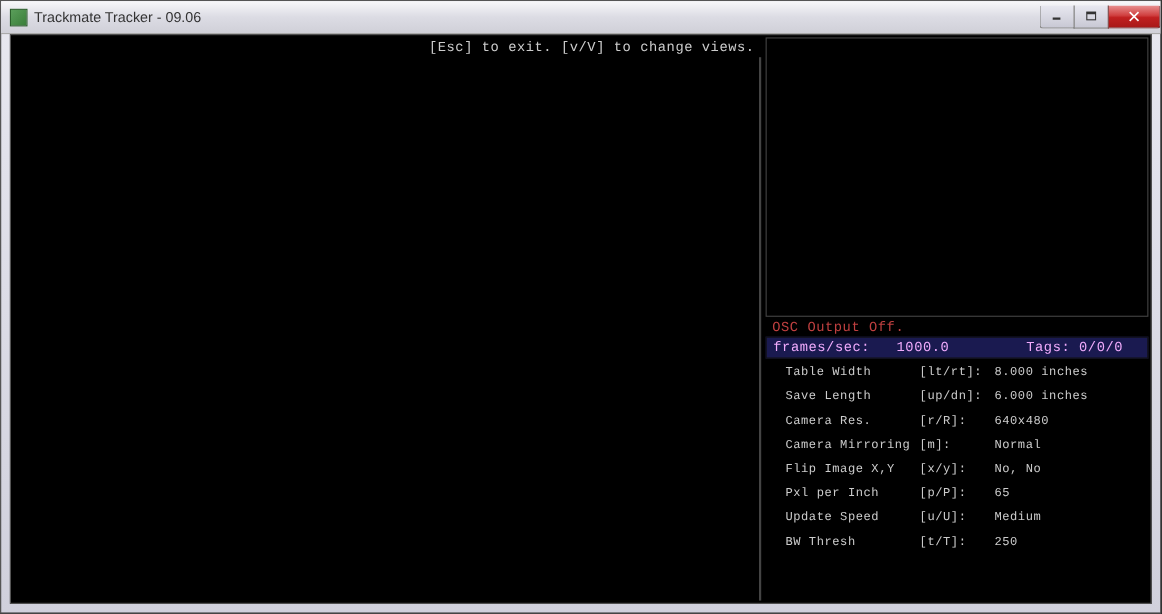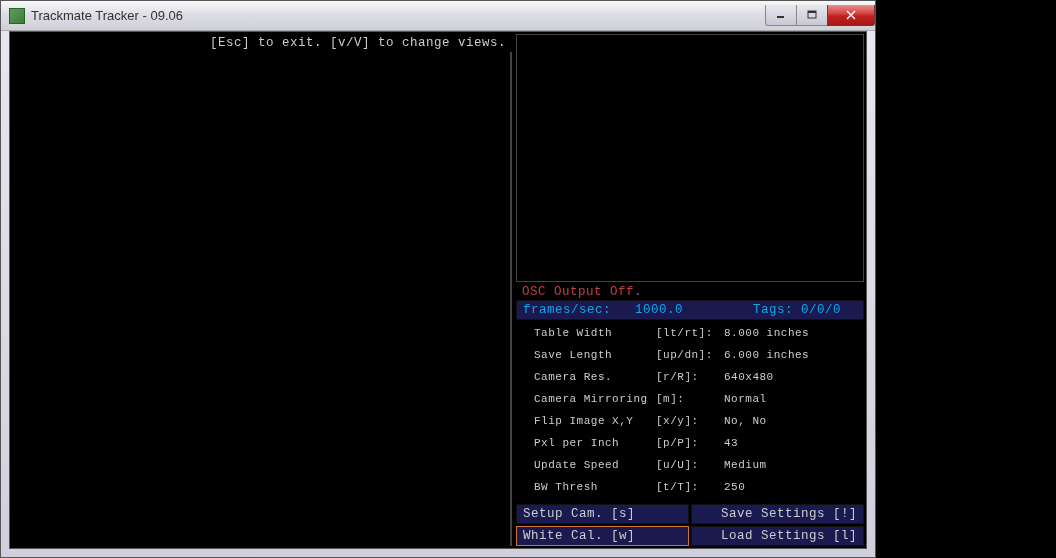--- a/index.html
+++ b/index.html
@@ -10,21 +10,21 @@
     
     body {
       font-family: "Courier New", monospace;
       font-size: 13px;
       background: #000;
       color: #fff;
       overflow: hidden;
     }
     
     .window {
-      width: 876px;
+      width: 1056px;
       height: 558px;
       background: linear-gradient(to bottom, #e8e8f0 0%, #d0d0dc 100%);
       border: 1px solid #555;
       position: relative;
     }
     
     .titlebar {
       height: 30px;
       background: linear-gradient(to bottom, #f8f8fa 0%, #dcdce4 50%, #d0d0d8 100%);
       display: flex;
@@ -156,21 +156,21 @@
     
     .osc-status {
       color: #c04040;
       font-size: 12.5px;
       padding: 3px 6px 1px 6px;
       letter-spacing: 0.5px;
     }
     
     .info-bar {
       background: #1a1a50;
-      color: #0ea5e9;
+      color: #f0abfc;
       font-size: 12.5px;
       padding: 2px 6px;
       display: flex;
       justify-content: space-between;
       letter-spacing: 0.5px;
       border: 1px solid #111;
     }
     
     .settings-list {
       margin-top: 2px;
@@ -303,35 +303,29 @@
           <span class="setting-val">Normal</span>
         </div>
         <div class="setting-row">
           <span class="setting-label">Flip Image X,Y</span>
           <span class="setting-key">[x/y]:</span>
           <span class="setting-val">No, No</span>
         </div>
         <div class="setting-row">
           <span class="setting-label">Pxl per Inch</span>
           <span class="setting-key">[p/P]:</span>
-          <span class="setting-val">43</span>
+          <span class="setting-val">65</span>
         </div>
         <div class="setting-row">
           <span class="setting-label">Update Speed</span>
           <span class="setting-key">[u/U]:</span>
           <span class="setting-val">Medium</span>
         </div>
         <div class="setting-row">
           <span class="setting-label">BW Thresh</span>
           <span class="setting-key">[t/T]:</span>
           <span class="setting-val">250</span>
         </div>
       </div>
 
-      <div class="bottom-buttons">
-        <div class="cmd-btn">Setup Cam. [s]</div>
-        <div class="cmd-btn right">Save Settings [!]</div>
-        <div class="cmd-btn selected">White Cal. [w]</div>
-        <div class="cmd-btn right">Load Settings [l]</div>
-      </div>
     </div>
   </div>
 </div>
 
 </body></html>

